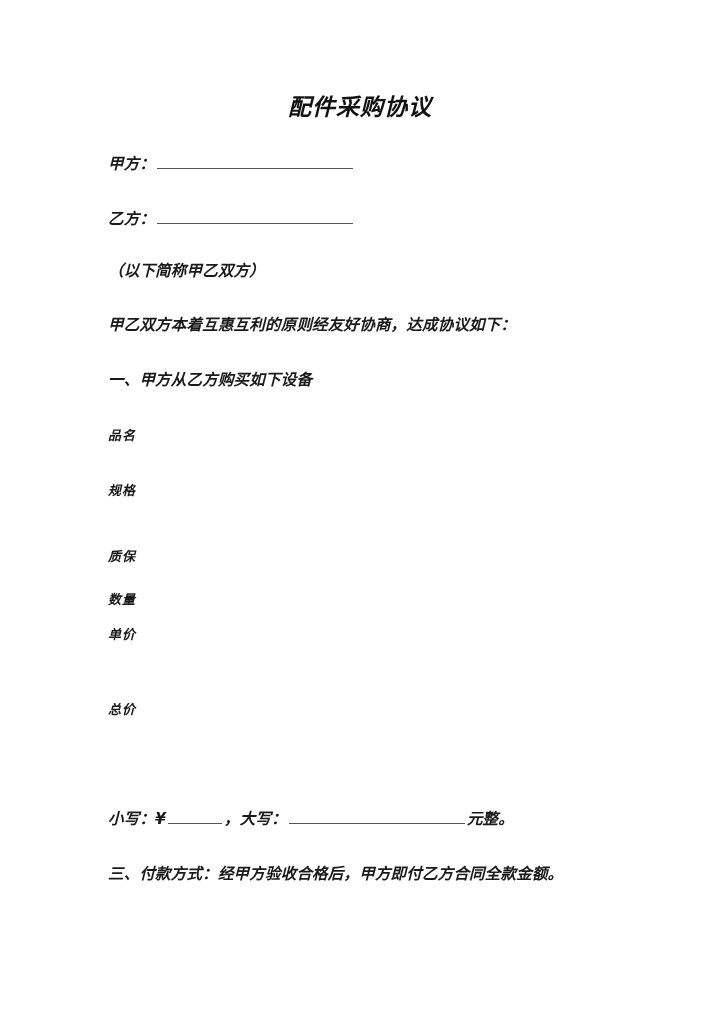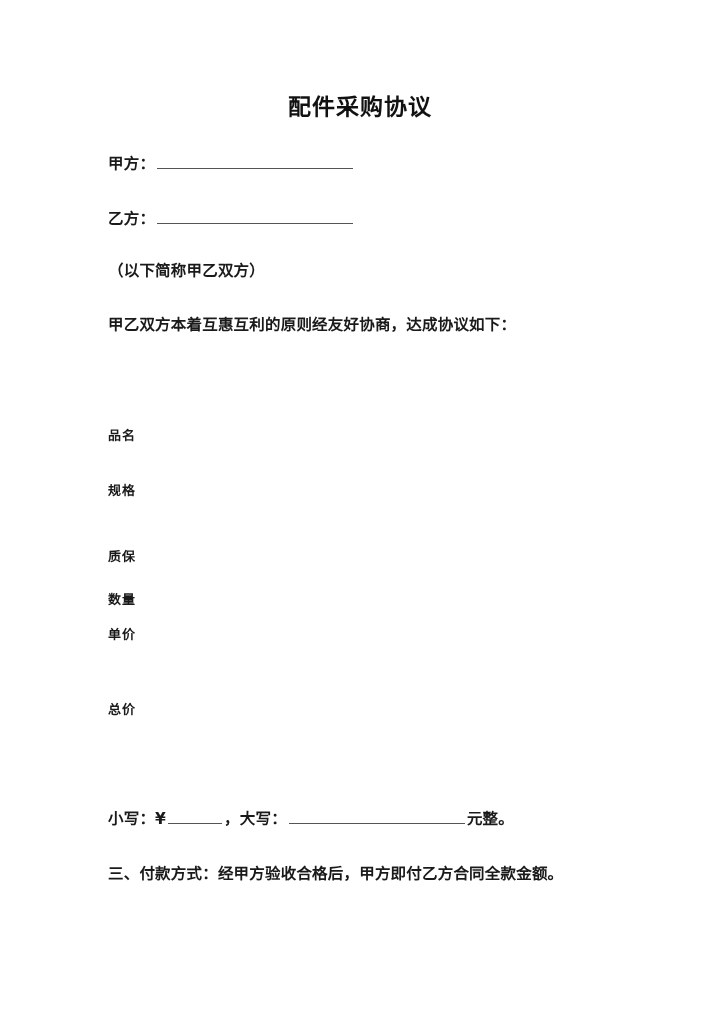--- a/index.html
+++ b/index.html
@@ -11,20 +11,21 @@
   body {
     font-family: "DejaVu Sans", "Liberation Sans", sans-serif;
   }
   .page {
     position: relative;
     width: 720px;
     height: 886px;
     background: #ffffff;
     overflow: hidden;
     box-sizing: border-box;
+    font-style: italic;
   }
   .doc-title {
     position: absolute;
     left: 0;
     top: 92px;
     width: 720px;
     text-align: center;
     font-size: 23px;
     font-weight: bold;
     color: #111111;
@@ -76,20 +77,21 @@
   </div>
 
   <div class="para" style="top:208px;">
     <span>乙方：</span><span class="blank-line blank-party"></span>
   </div>
 
   <div class="para" style="top:260px;">（以下简称甲乙双方）</div>
 
   <div class="para" style="top:314px;">甲乙双方本着互惠互利的原则经友好协商，达成协议如下：</div>
 
+  <div class="para" style="top:369px;">一、甲方从乙方购买如下设备</div>
 
   <div class="item-label" style="top:425px;">品名</div>
 
   <div class="item-label" style="top:480px;">规格</div>
 
   <div class="item-label" style="top:546px;">质保</div>
 
   <div class="item-label" style="top:589px;">数量</div>
 
   <div class="item-label" style="top:624px;">单价</div>

